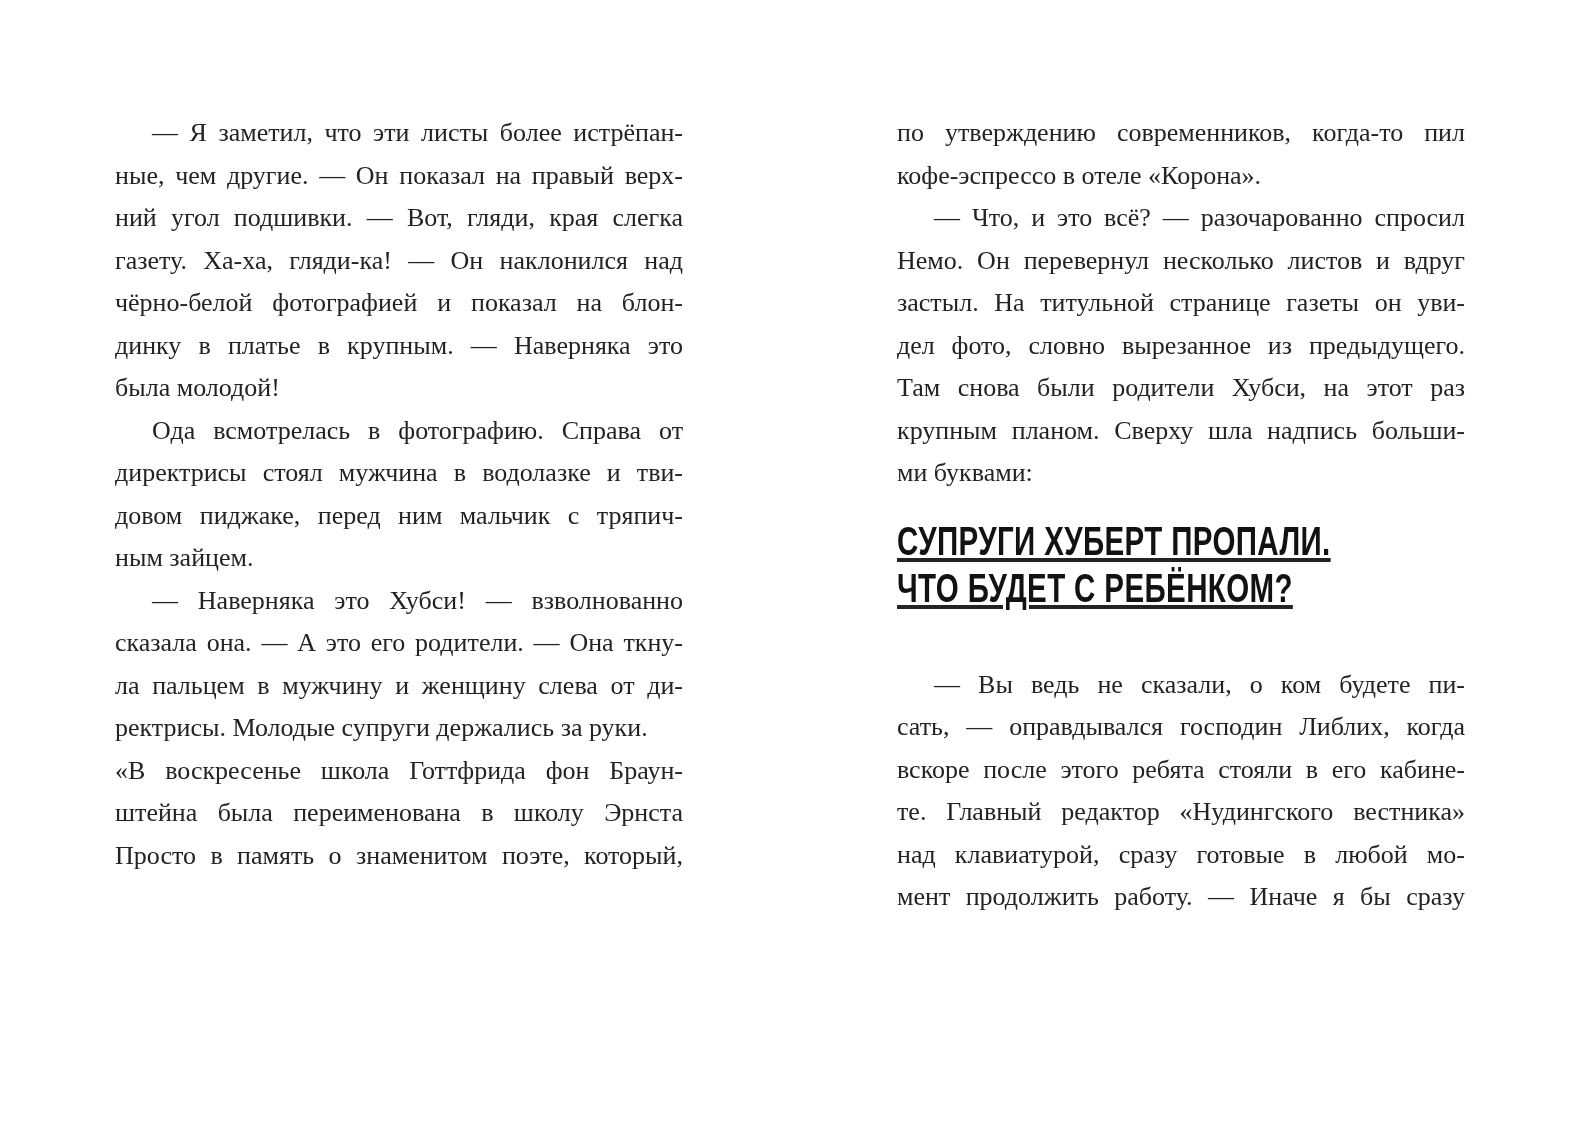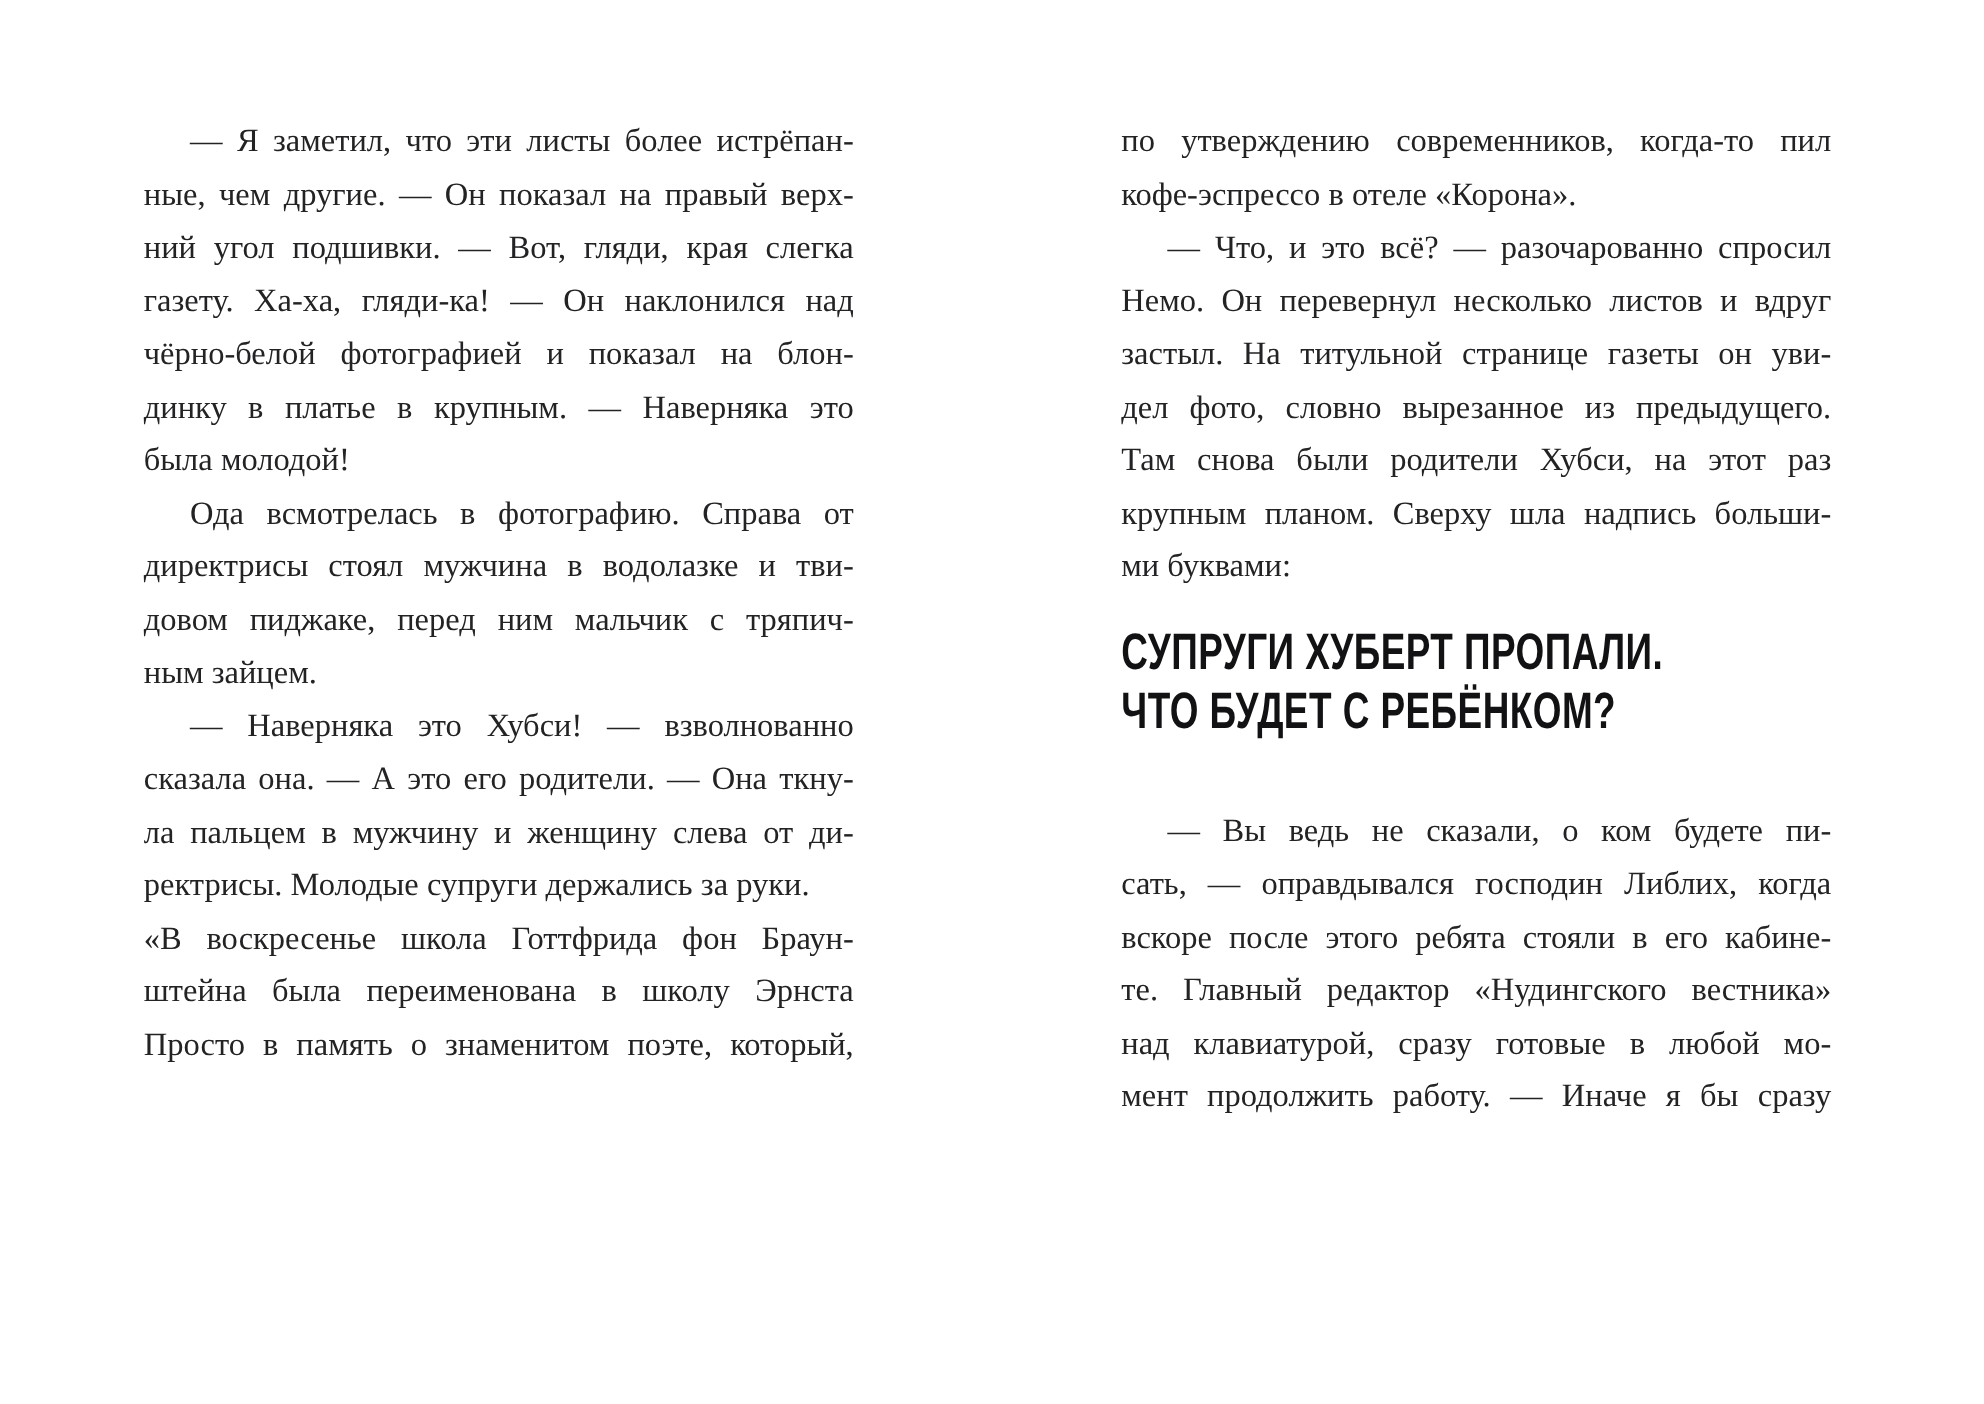--- a/index.html
+++ b/index.html
@@ -8,20 +8,21 @@
     background: #ffffff;
   }
   .spread {
     position: relative;
     width: 1587px;
     height: 900px;
     background: var(--page-bg, #ffffff);
     font-family: "Liberation Serif", "DejaVu Serif", serif;
     color: var(--text-color, #232326);
     overflow: hidden;
+    margin-top: 20px;
   }
   .page-column {
     position: absolute;
     top: 92px;
     width: 568px;
     font-size: 26px;
   }
   .page-column.left  { left: 115px; }
   .page-column.right { left: 897px; }
 
@@ -34,20 +35,21 @@
     text-align-last: justify;
     overflow: visible;
     white-space: normal;
   }
   .line.flush  { text-align-last: left; }
   .line.indent { padding-left: 37px; }
 
   .headline {
     margin-top: 23px;
     margin-bottom: 52px;
+    text-decoration: underline;
   }
   .headline .line {
     font-family: "Liberation Sans", "DejaVu Sans", sans-serif;
     font-weight: bold;
     font-size: 41px;
     line-height: 47px;
     height: 47px;
     text-align: left;
     text-align-last: left;
     white-space: nowrap;

